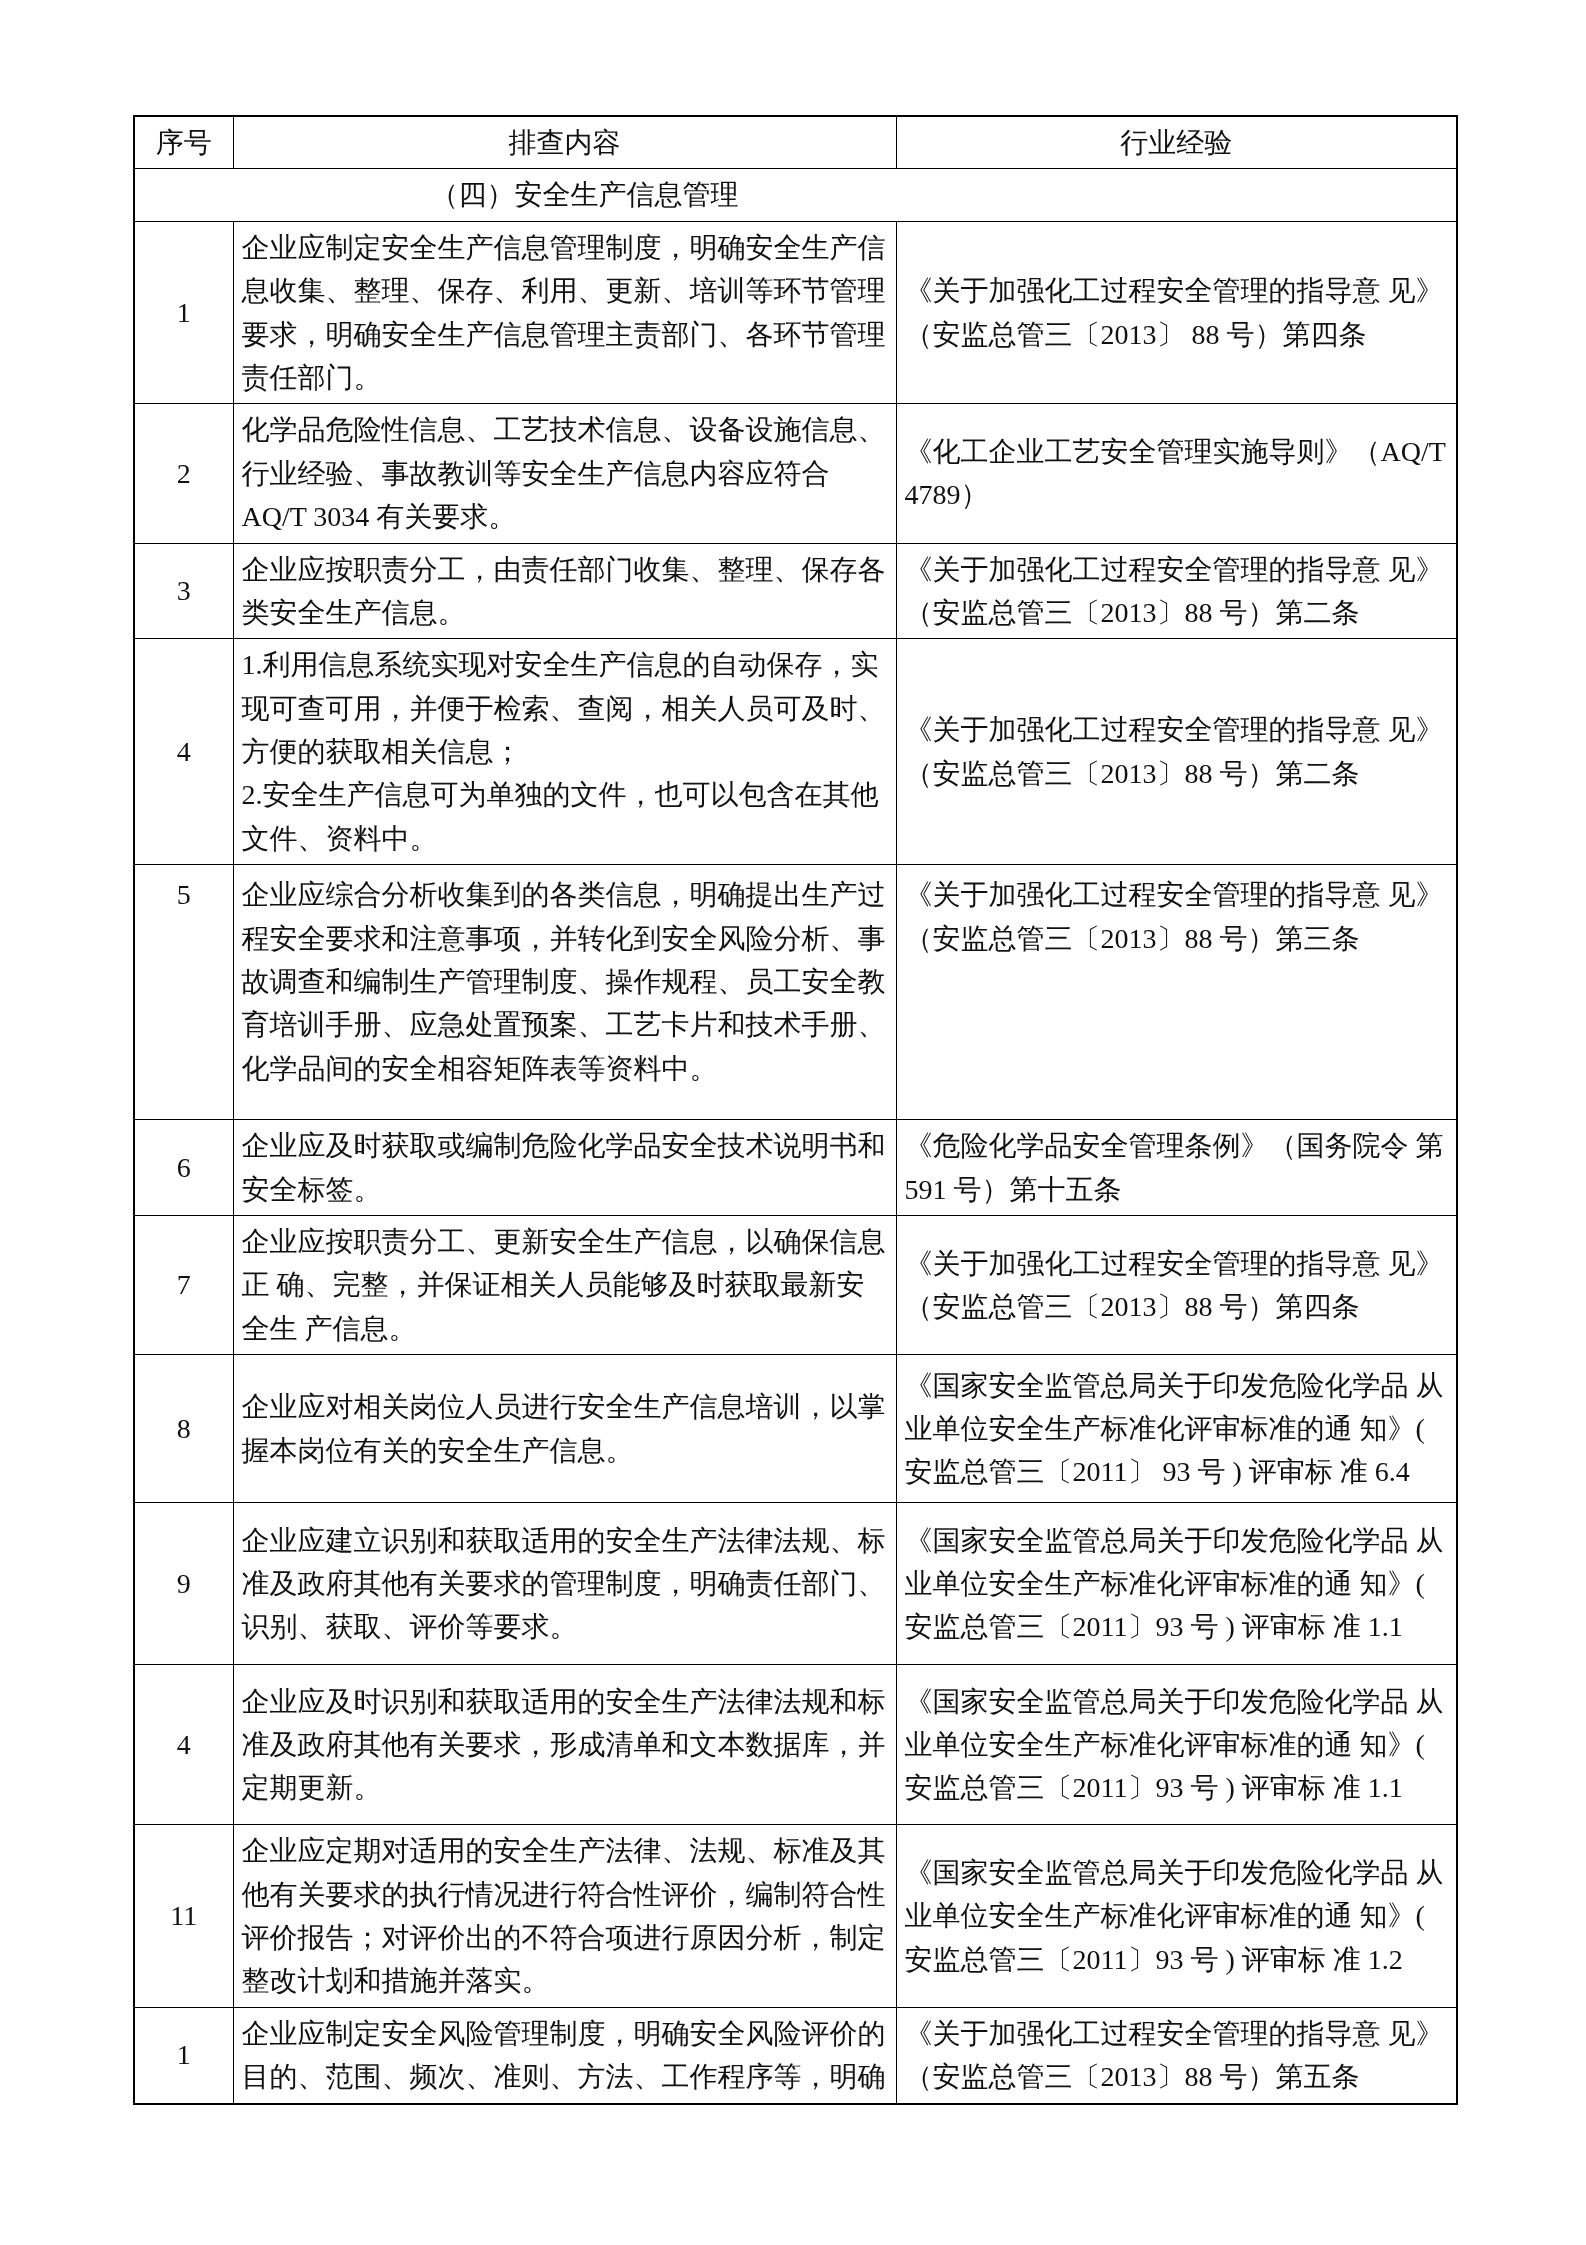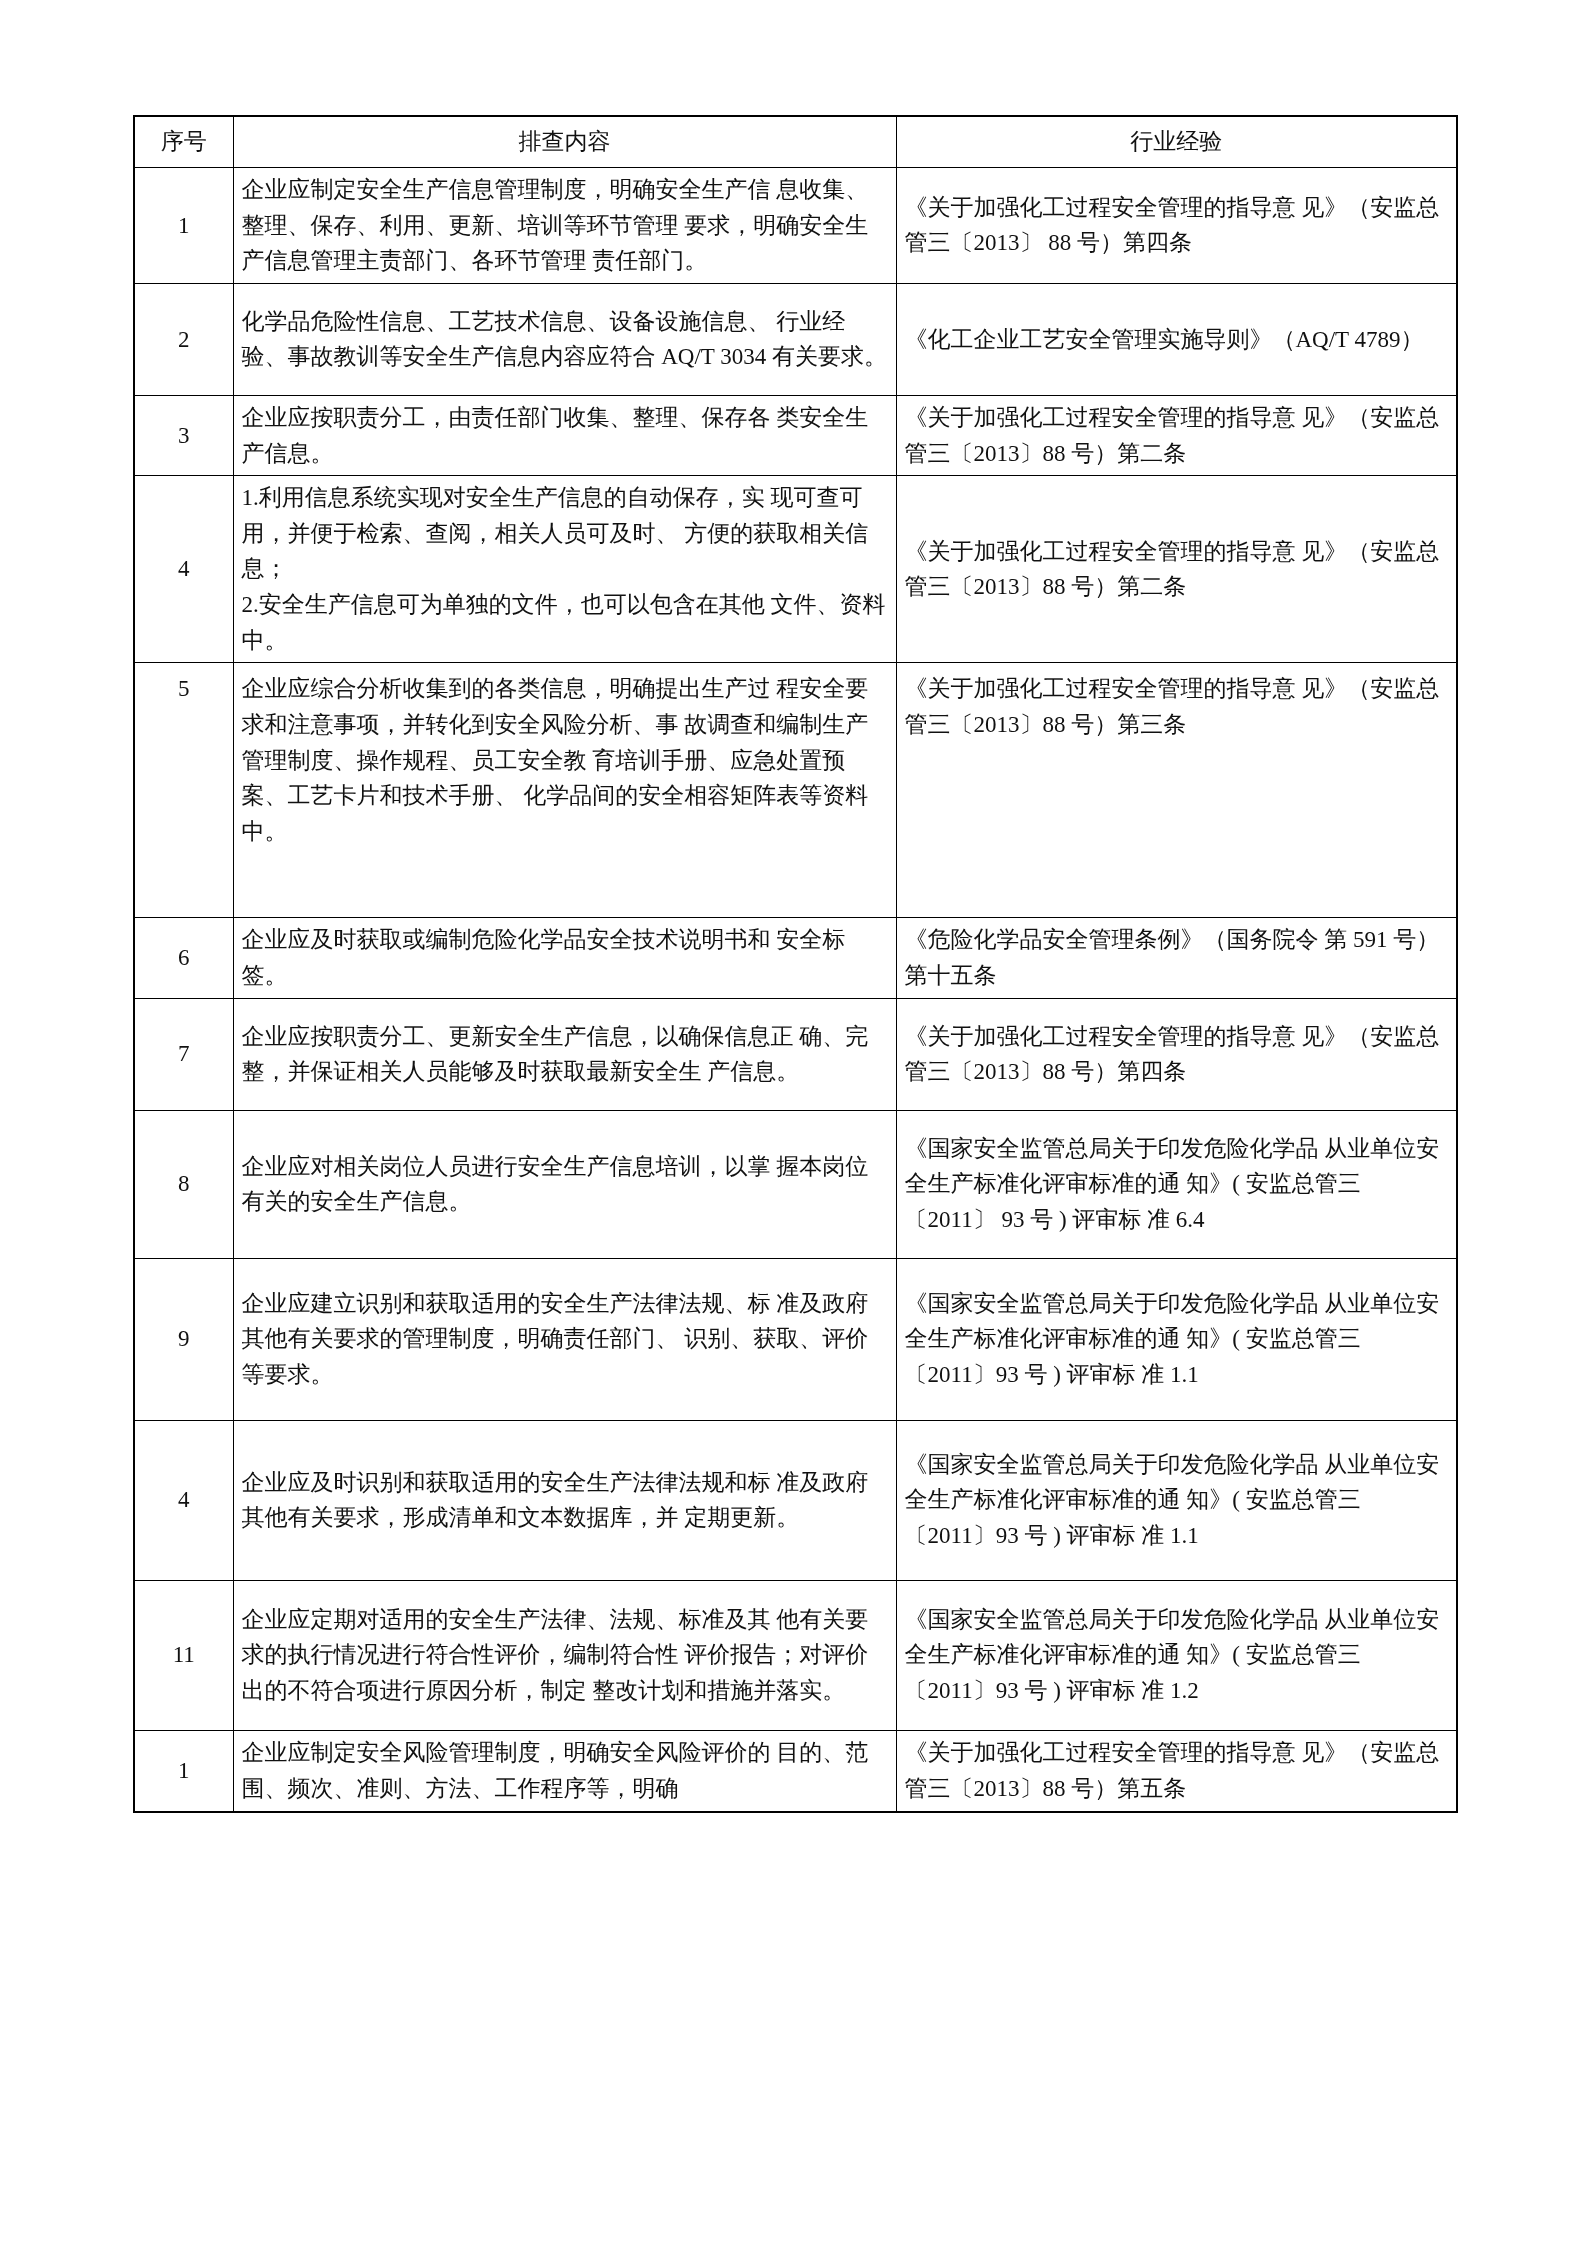--- a/index.html
+++ b/index.html
@@ -26,21 +26,21 @@
     left: 133px;
     top: 115px;
     width: 1323px;
     border-collapse: collapse;
     table-layout: fixed;
     border: 2px solid #000000;
   }
   .audit-table th,
   .audit-table td {
     border: 1px solid #000000;
-    font-size: 23px;
+    font-size: 28px;
     font-weight: normal;
     line-height: 1.55;
     padding: 4px 8px;
     vertical-align: middle;
     overflow: hidden;
   }
   .audit-table th {
     text-align: center;
     height: 42px;
   }
@@ -73,20 +73,23 @@
       <col style="width:561px">
     </colgroup>
     <thead>
       <tr>
         <th>序号</th>
         <th>排查内容</th>
         <th>行业经验</th>
       </tr>
     </thead>
     <tbody id="table-body">
+        <tr class="section-row" style="height: 52px;">
+          <td colspan="3">（四）安全生产信息管理</td>
+        </tr>
         <tr style="height: 100px;">
           <td class="cell-no">1</td>
           <td class="cell-content">企业应制定安全生产信息管理制度，明确安全生产信 息收集、整理、保存、利用、更新、培训等环节管理 要求，明确安全生产信息管理主责部门、各环节管理 责任部门。</td>
           <td class="cell-basis">《关于加强化工过程安全管理的指导意 见》（安监总管三〔2013〕 88 号）第四条</td>
         </tr>
         <tr style="height: 112px;">
           <td class="cell-no">2</td>
           <td class="cell-content">化学品危险性信息、工艺技术信息、设备设施信息、 行业经验、事故教训等安全生产信息内容应符合 AQ/T 3034 有关要求。</td>
           <td class="cell-basis">《化工企业工艺安全管理实施导则》（AQ/T 4789）</td>
         </tr>

